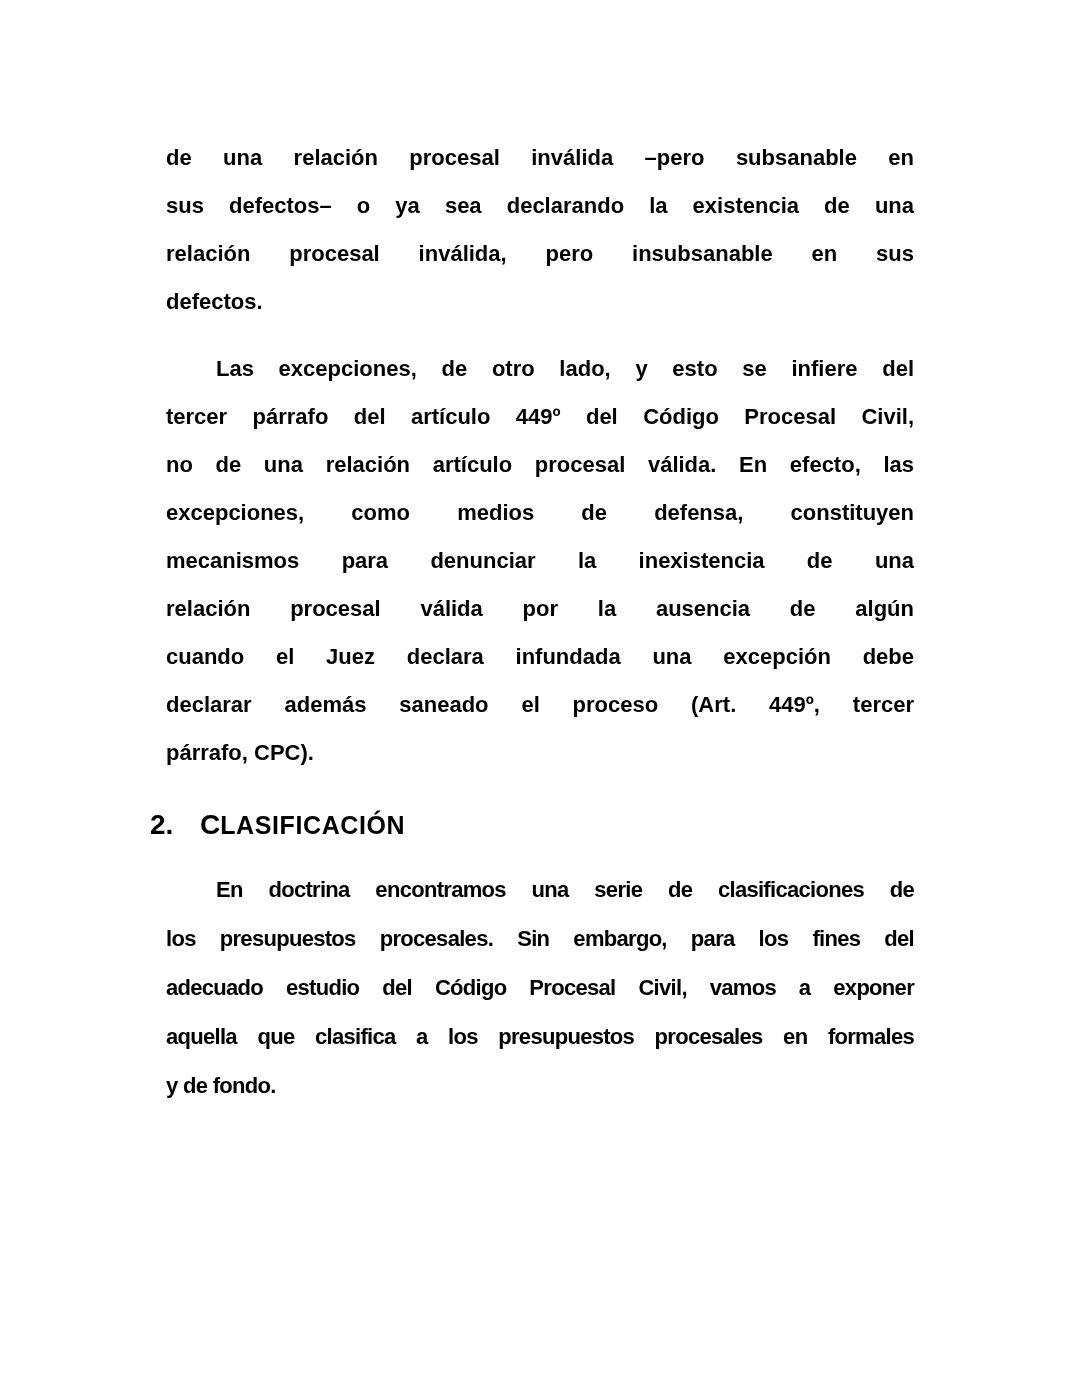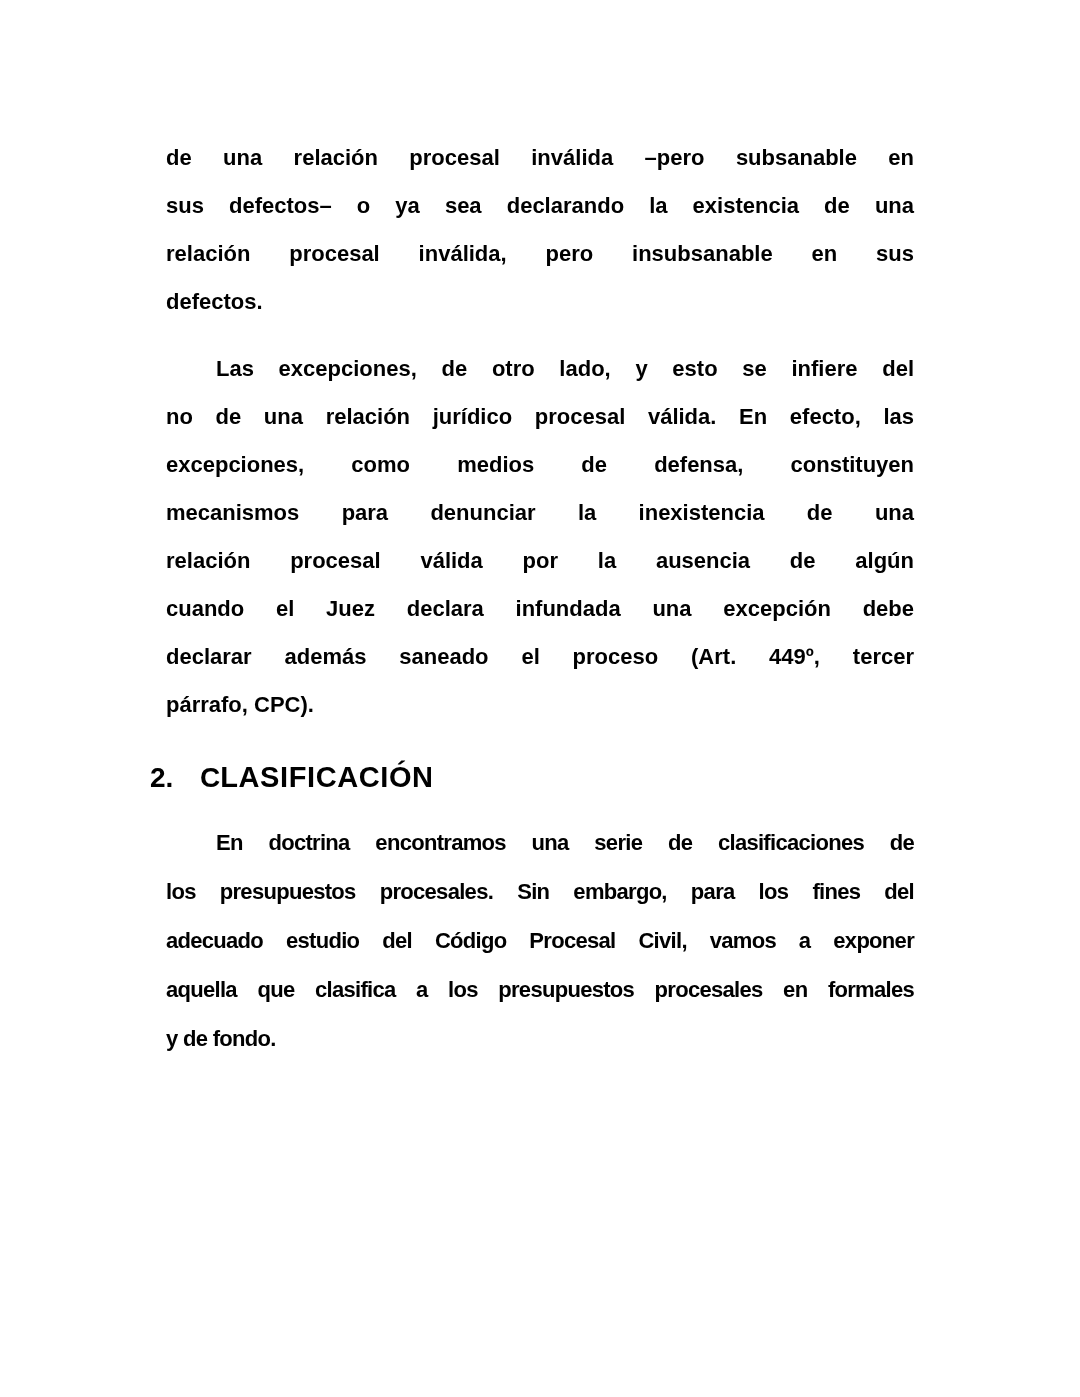--- a/index.html
+++ b/index.html
@@ -52,21 +52,21 @@
     line-height: 48px;
   }
   .hnum {
     display: inline-block;
     width: 50px;
   }
   .hinitial {
     font-size: 28px;
   }
   .hrest {
-    font-size: 29px;
+    font-size: 25px;
     letter-spacing: 0.6px;
   }
   .p3 {
     margin-top: 16px;
     line-height: 49px;
     letter-spacing: -0.7px;
   }
 </style>
 </head>
 <body>
@@ -76,21 +76,22 @@
 
     <div class="para p1">
       <div class="ln">de una relación procesal inválida –pero subsanable en</div>
       <div class="ln">sus defectos– o ya sea declarando la existencia de una</div>
       <div class="ln">relación procesal inválida, pero insubsanable en sus</div>
       <div class="ln last">defectos.</div>
     </div>
 
     <div class="para p2">
       <div class="ln first">Las excepciones, de otro lado, y esto se infiere del</div>
-      <div class="ln">no de una relación jurídico procesal válida. En efecto, las</div>
+      <div class="ln">tercer párrafo del artículo 449º del Código Procesal Civil,</div>
+      <div class="ln">no de una relación artículo procesal válida. En efecto, las</div>
       <div class="ln">excepciones, como medios de defensa, constituyen</div>
       <div class="ln">mecanismos para denunciar la inexistencia de una</div>
       <div class="ln">relación procesal válida por la ausencia de algún</div>
       <div class="ln">cuando el Juez declara infundada una excepción debe</div>
       <div class="ln">declarar además saneado el proceso (Art. 449º, tercer</div>
       <div class="ln last">párrafo, CPC).</div>
     </div>
 
     <div class="heading"><span class="hnum">2.</span><span class="hword"><span class="hinitial">C</span><span class="hrest">LASIFICACIÓN</span></span></div>
 

